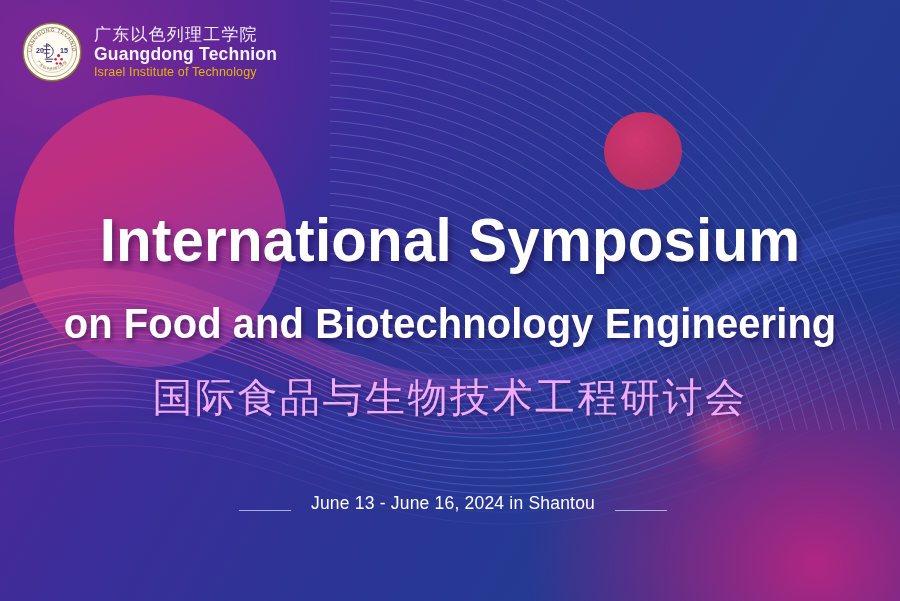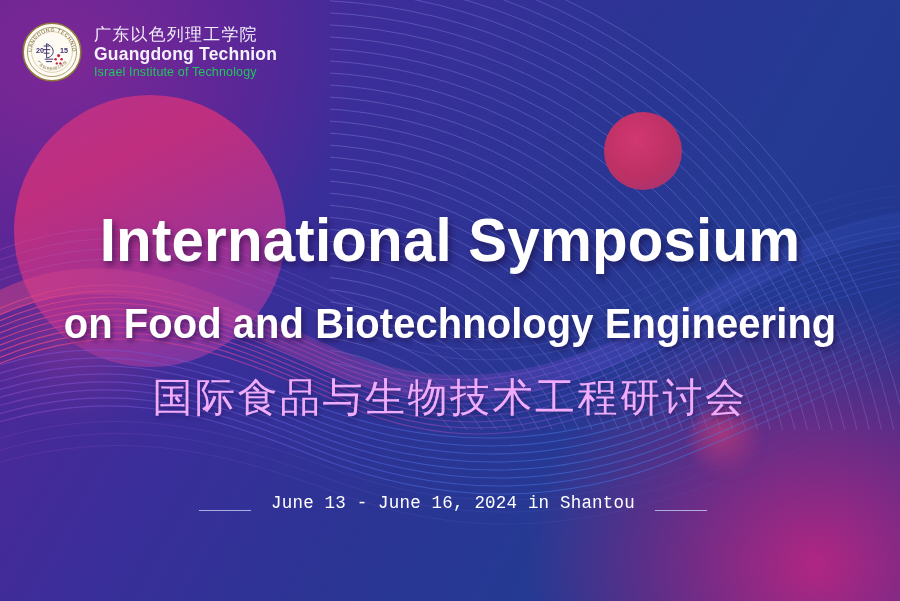--- a/index.html
+++ b/index.html
@@ -102,21 +102,21 @@
   .logo-en1 {
     font-size: 17.5px;
     font-weight: bold;
     color: #f4f1fb;
     letter-spacing: 0.2px;
     margin-top: 2px;
     white-space: nowrap;
   }
   .logo-en2 {
     font-size: 12.5px;
-    color: #22c55e;
+    color: #eab308;
     letter-spacing: 0.15px;
     margin-top: 2px;
     white-space: nowrap;
   }
 
   
   .content {
     position: absolute;
     inset: 0;
     z-index: 5;
@@ -163,21 +163,20 @@
     white-space: nowrap;
   }
 
   .date-row {
     position: absolute;
     top: 493px; left: 6px; right: 0;
     display: flex;
     align-items: center;
     justify-content: center;
     gap: 12px;
-    font-family: Liberation Mono, monospace;
   }
   .date-rule {
     width: 52px;
     height: 1px;
     background: rgba(198, 210, 245, 0.78);
     display: block;
   }
   .date-rule.left  { margin-right: 8px; margin-top: 14px; }
   .date-rule.right { margin-left: 8px;  margin-top: 14px; }
   .date-text {

